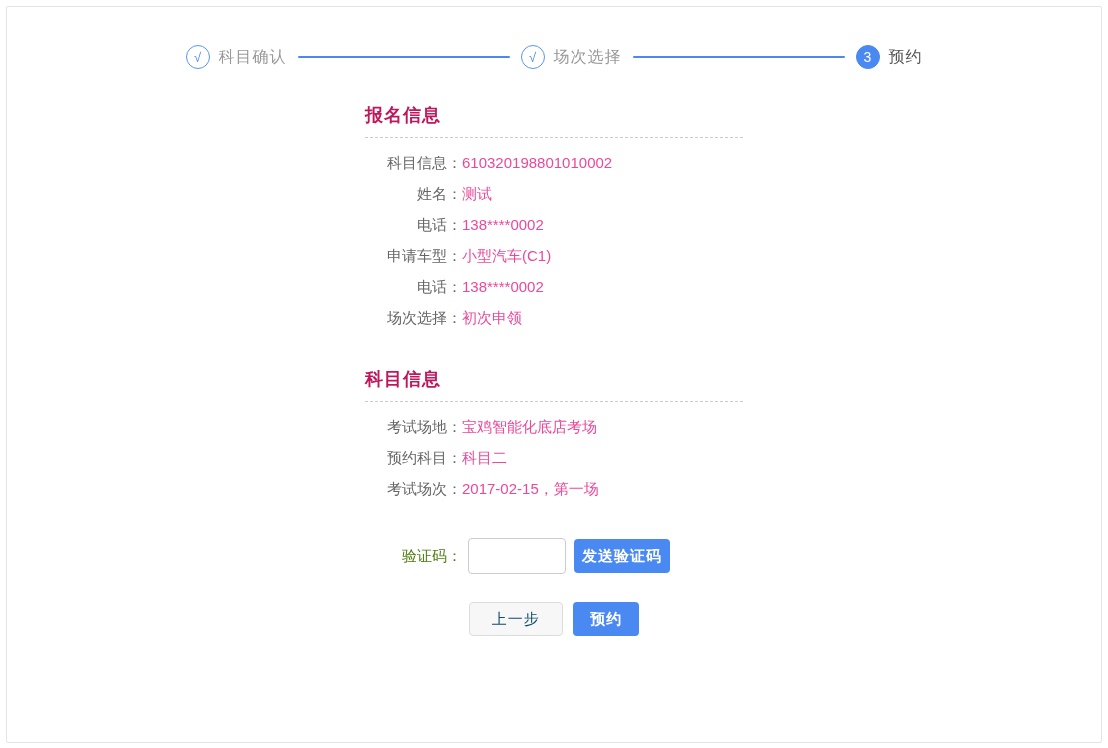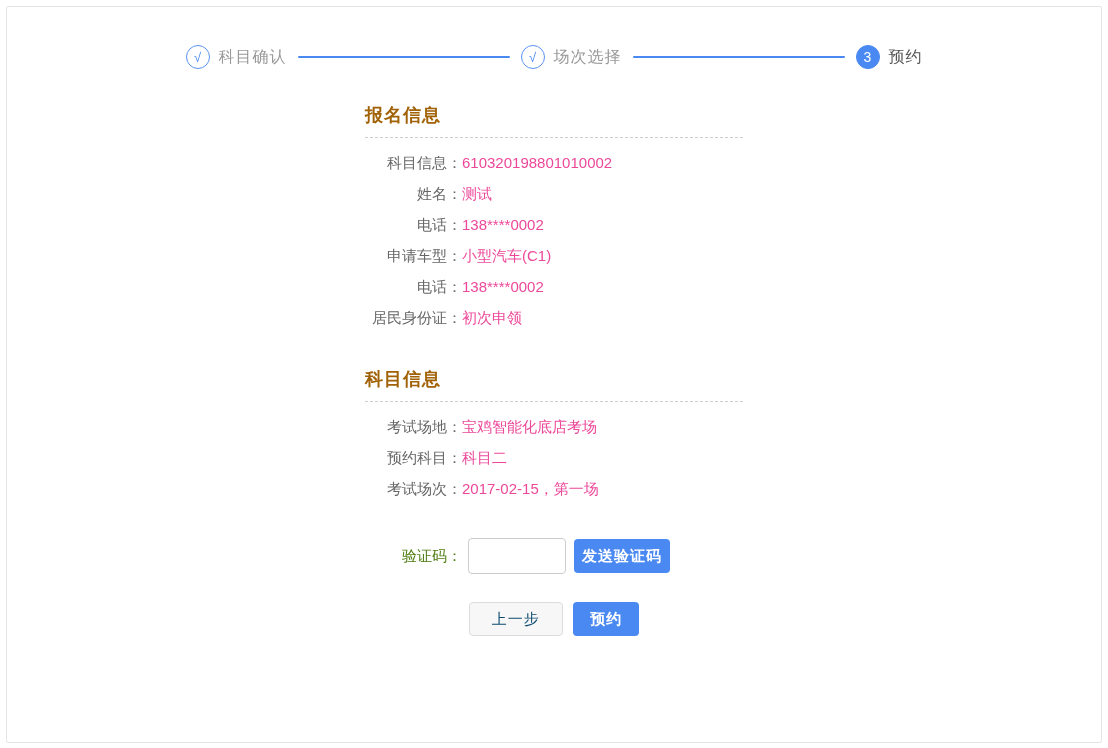--- a/index.html
+++ b/index.html
@@ -65,21 +65,21 @@
 
   
   .content {
     width: 378px;
     margin: 0 auto;
   }
   .section { margin-top: 34px; }
   .section-title {
     font-size: 18px;
     font-weight: bold;
-    color: #a16207;
+    color: #be185d;
     padding-bottom: 10px;
     border-bottom: 1px dashed #cccccc;
     letter-spacing: 1px;
   }
   .rows { padding-top: 9px; }
   .info-row {
     font-size: 15px;
     color: #666666;
     line-height: 31px;
     white-space: nowrap;
@@ -199,21 +199,21 @@
         <div class="info-row">
           <span class="info-label">电话：</span><span class="info-value">138****0002</span>
         </div>
         <div class="info-row">
           <span class="info-label">申请车型：</span><span class="info-value">小型汽车(C1)</span>
         </div>
         <div class="info-row">
           <span class="info-label">电话：</span><span class="info-value">138****0002</span>
         </div>
         <div class="info-row">
-          <span class="info-label">居民身份证：</span><span class="info-value">初次申领</span>
+          <span class="info-label">场次选择：</span><span class="info-value">初次申领</span>
         </div>
       </div>
     </div>
 
     <div class="section">
       <div class="section-title">科目信息</div>
       <div class="rows">
         <div class="info-row">
           <span class="info-label">考试场地：</span><span class="info-value">宝鸡智能化底店考场</span>
         </div>

